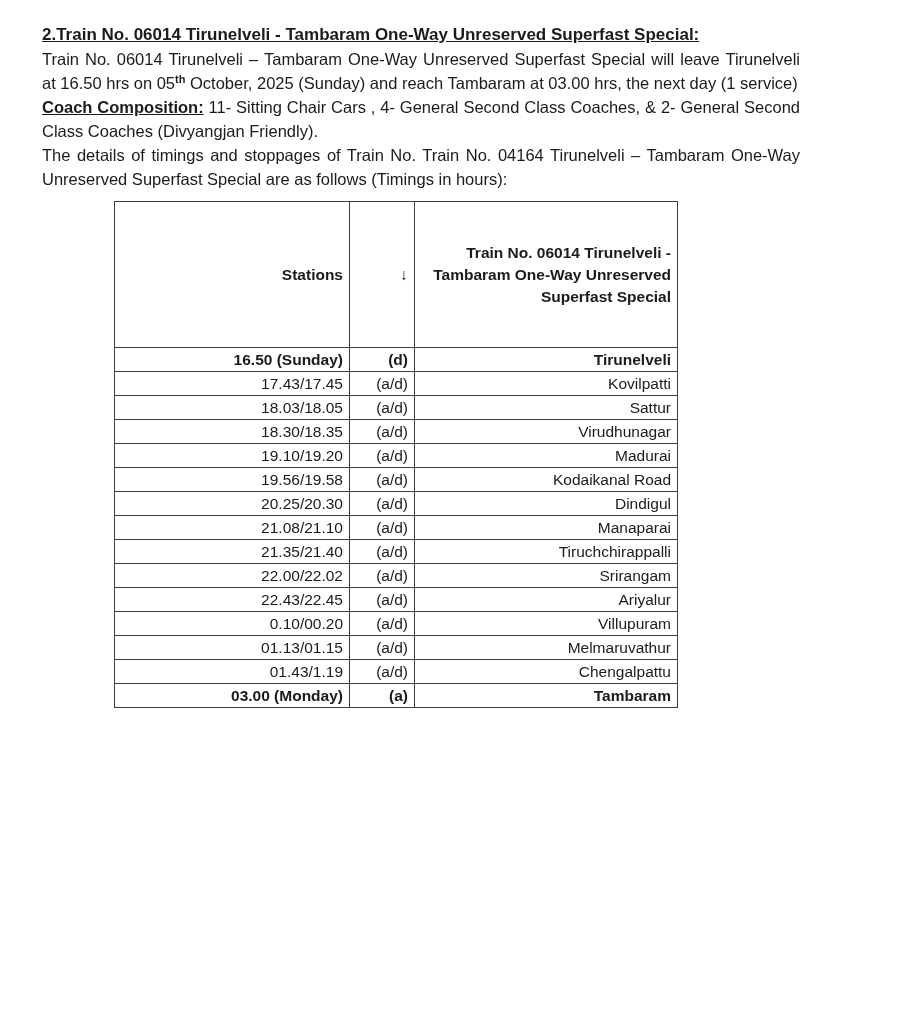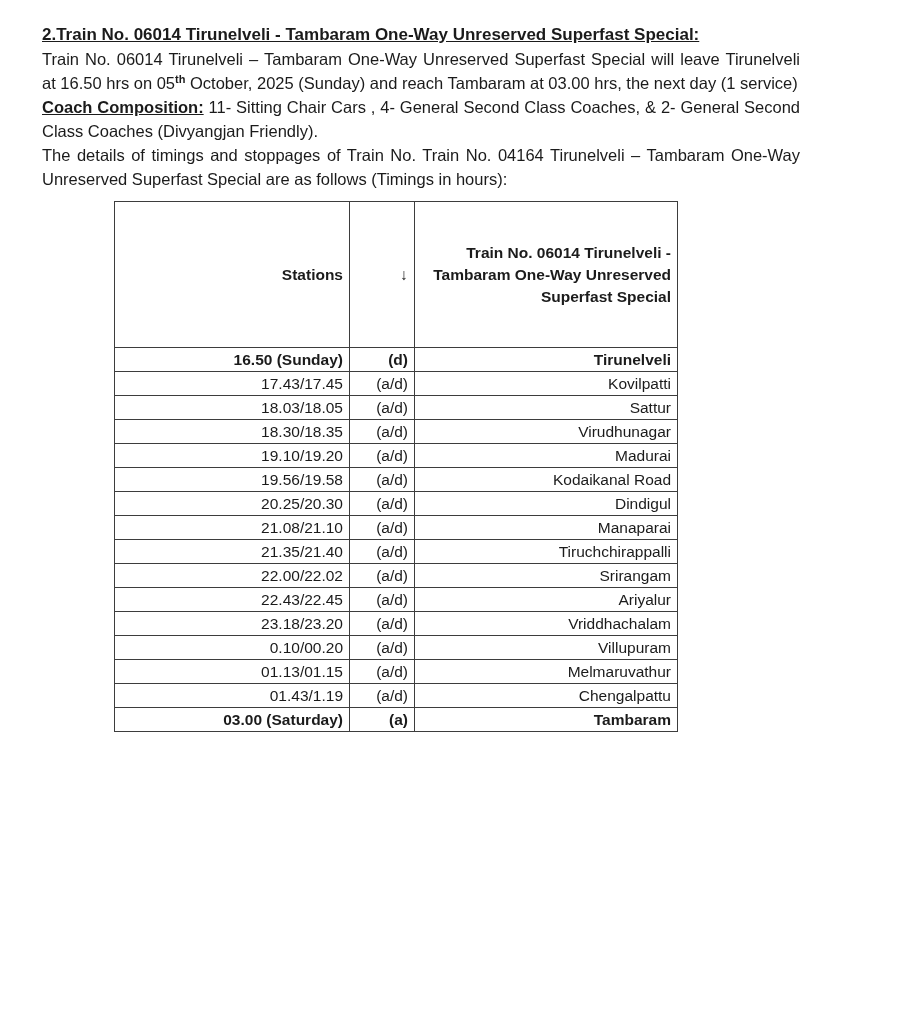--- a/index.html
+++ b/index.html
@@ -162,40 +162,35 @@
           <td>22.00/22.02</td>
           <td>(a/d)</td>
           <td>Srirangam</td>
         </tr>
         <tr>
           <td>22.43/22.45</td>
           <td>(a/d)</td>
           <td>Ariyalur</td>
         </tr>
         <tr>
-          <td>23.18/23.20</td>
-          <td>(a/d)</td>
-          <td>Vriddhachalam</td>
-        </tr>
-        <tr>
           <td>0.10/00.20</td>
           <td>(a/d)</td>
           <td>Villupuram</td>
         </tr>
         <tr>
           <td>01.13/01.15</td>
           <td>(a/d)</td>
           <td>Melmaruvathur</td>
         </tr>
         <tr>
           <td>01.43/1.19</td>
           <td>(a/d)</td>
           <td>Chengalpattu</td>
         </tr>
         <tr class="bold-row">
-          <td>03.00 (Saturday)</td>
+          <td>03.00 (Monday)</td>
           <td>(a)</td>
           <td>Tambaram</td>
         </tr>
       </tbody>
   </table>
 
 </div>
 
 </body></html>

